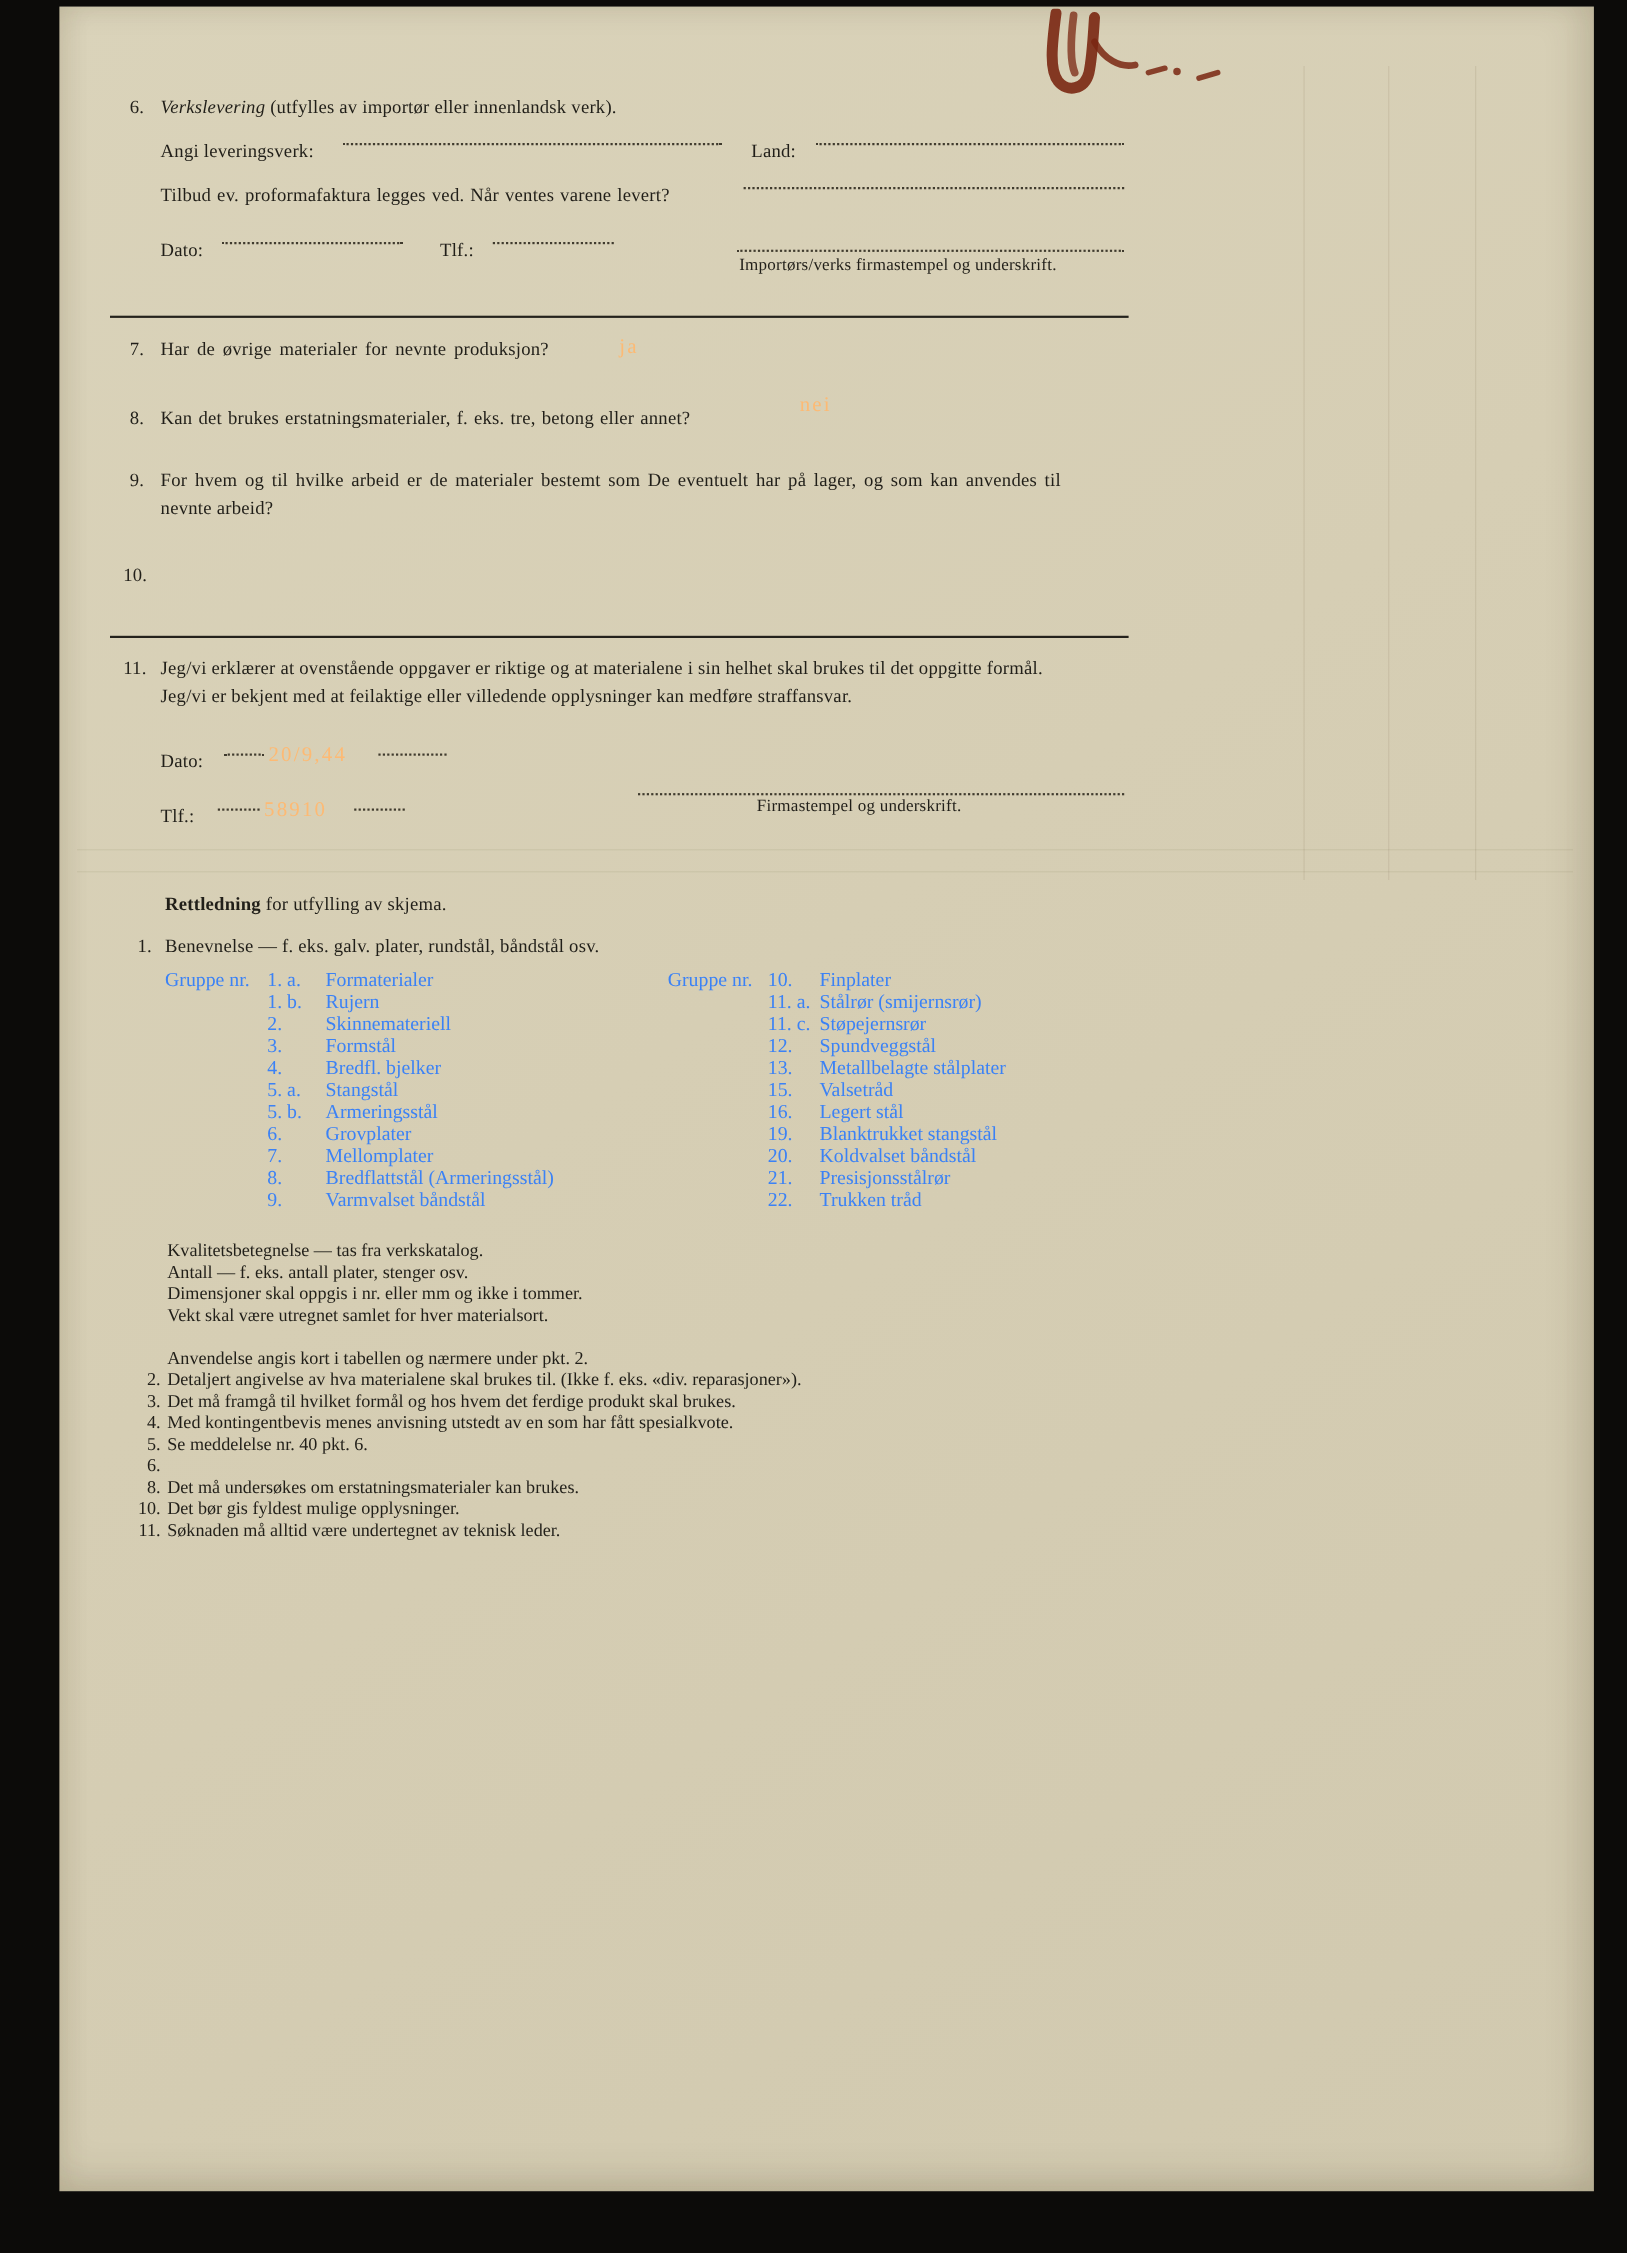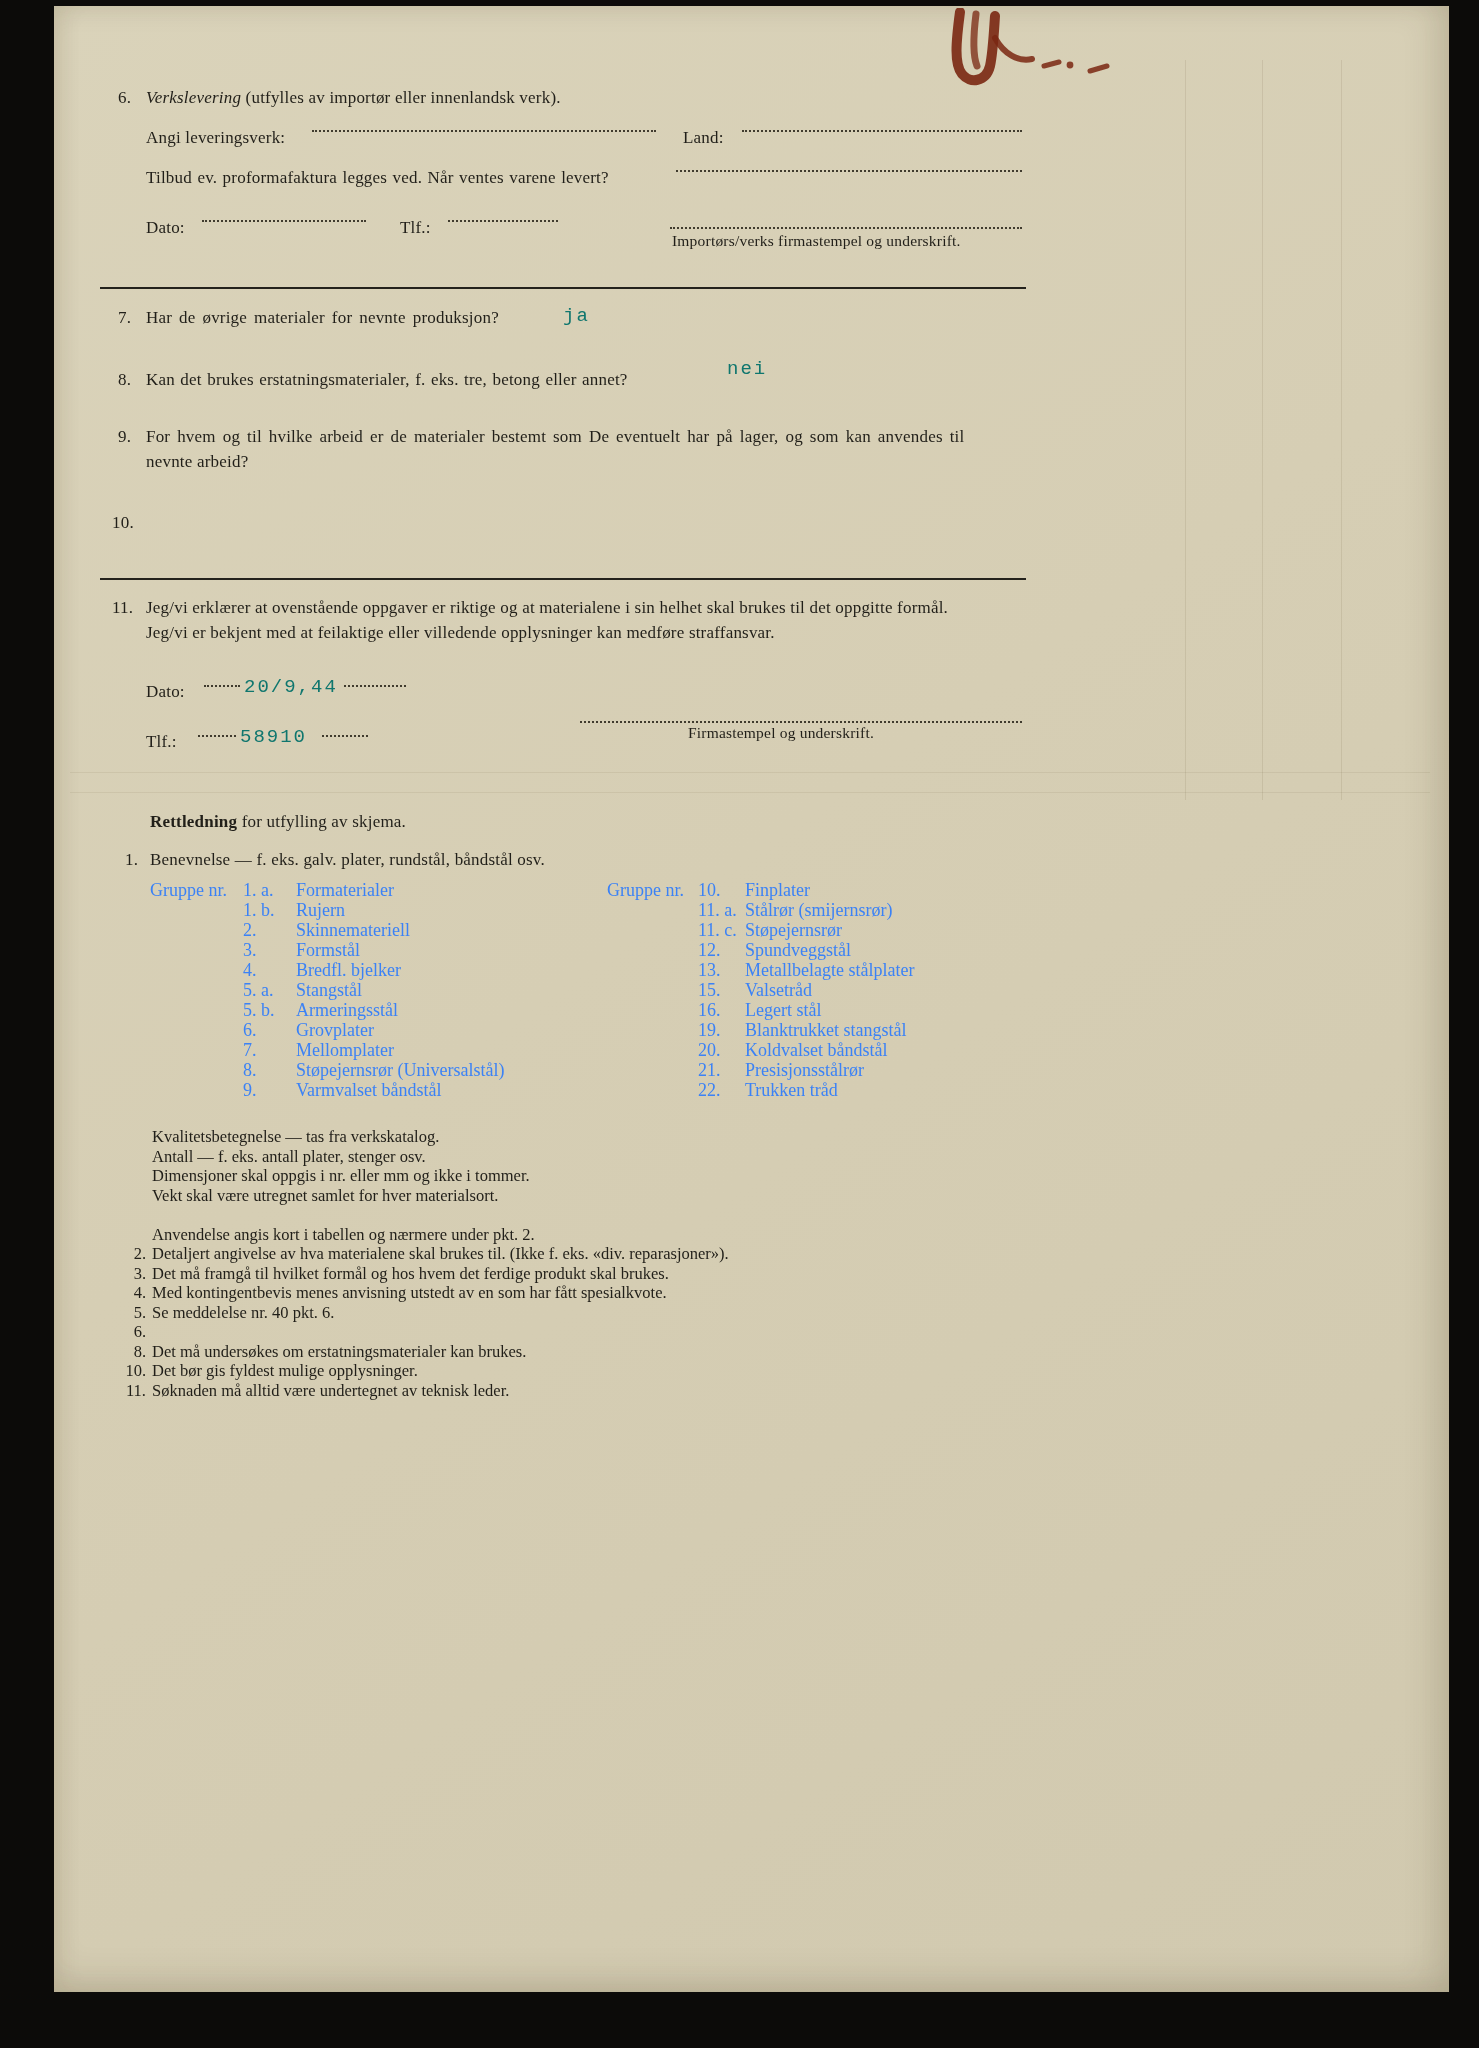--- a/index.html
+++ b/index.html
@@ -9,21 +9,21 @@
   .paper{position:absolute;left:54px;top:6px;width:1395px;height:1986px;
          background:linear-gradient(145deg,#dad3ba 0%,#d6ceb4 45%,#d1c9af 100%);
          box-shadow:inset -18px 0 30px rgba(60,45,20,.10), inset 0 -20px 30px rgba(60,45,20,.08),
                     inset 10px 0 20px rgba(60,45,20,.06)}
   .bleed-v{position:absolute;width:1px;background:rgba(80,60,30,.10)}
   .bleed-h{position:absolute;height:1px;background:rgba(80,60,30,.08)}
   .t{position:absolute;white-space:nowrap;font-size:17px;color:#211f19;letter-spacing:.2px}
   .small{font-size:15.5px}
   .em{font-style:italic}
   .b{font-weight:bold}
-  .mono{font-family:Liberation Mono, monospace;color:#0f766e;
+  .mono{font-family:Liberation Serif, serif;color:#fdba74;
         letter-spacing:2px;font-size:19px}
   .leader{position:absolute;height:17px;border-bottom:2px dotted #403b2e}
   .rule{position:absolute;height:2px;background:#24221c}
   .ws1{word-spacing:1px}.ws2{word-spacing:2.5px}.ws3{word-spacing:4px}
   .gr{position:absolute;white-space:nowrap;font-size:18px;color:#3b82f6}
   .gnoL{display:inline-block;width:53px}
   .gnoR{display:inline-block;width:47px}
   .note-num{position:absolute;width:34px;text-align:right;font-size:16.5px;color:#211f19;white-space:nowrap}
   .note-text{position:absolute;white-space:nowrap;font-size:16.5px;color:#211f19}
   .mark{position:absolute;left:942px;top:8px}
@@ -112,21 +112,21 @@
 
   <div class="gr" style="left:243px;top:880px"><span class="gnoL">1. a.</span><span>Formaterialer</span></div>
   <div class="gr" style="left:243px;top:900px"><span class="gnoL">1. b.</span><span>Rujern</span></div>
   <div class="gr" style="left:243px;top:920px"><span class="gnoL">2.</span><span>Skinnemateriell</span></div>
   <div class="gr" style="left:243px;top:940px"><span class="gnoL">3.</span><span>Formstål</span></div>
   <div class="gr" style="left:243px;top:960px"><span class="gnoL">4.</span><span>Bredfl. bjelker</span></div>
   <div class="gr" style="left:243px;top:980px"><span class="gnoL">5. a.</span><span>Stangstål</span></div>
   <div class="gr" style="left:243px;top:1000px"><span class="gnoL">5. b.</span><span>Armeringsstål</span></div>
   <div class="gr" style="left:243px;top:1020px"><span class="gnoL">6.</span><span>Grovplater</span></div>
   <div class="gr" style="left:243px;top:1040px"><span class="gnoL">7.</span><span>Mellomplater</span></div>
-  <div class="gr" style="left:243px;top:1060px"><span class="gnoL">8.</span><span>Støpejernsrør (Universalstål)</span></div>
+  <div class="gr" style="left:243px;top:1060px"><span class="gnoL">8.</span><span>Bredflattstål (Armeringsstål)</span></div>
   <div class="gr" style="left:243px;top:1080px"><span class="gnoL">9.</span><span>Varmvalset båndstål</span></div>
 
   <div class="gr" style="left:698px;top:880px"><span class="gnoR">10.</span><span>Finplater</span></div>
   <div class="gr" style="left:698px;top:900px"><span class="gnoR">11. a.</span><span>Stålrør (smijernsrør)</span></div>
   <div class="gr" style="left:698px;top:920px"><span class="gnoR">11. c.</span><span>Støpejernsrør</span></div>
   <div class="gr" style="left:698px;top:940px"><span class="gnoR">12.</span><span>Spundveggstål</span></div>
   <div class="gr" style="left:698px;top:960px"><span class="gnoR">13.</span><span>Metallbelagte stålplater</span></div>
   <div class="gr" style="left:698px;top:980px"><span class="gnoR">15.</span><span>Valsetråd</span></div>
   <div class="gr" style="left:698px;top:1000px"><span class="gnoR">16.</span><span>Legert stål</span></div>
   <div class="gr" style="left:698px;top:1020px"><span class="gnoR">19.</span><span>Blanktrukket stangstål</span></div>

